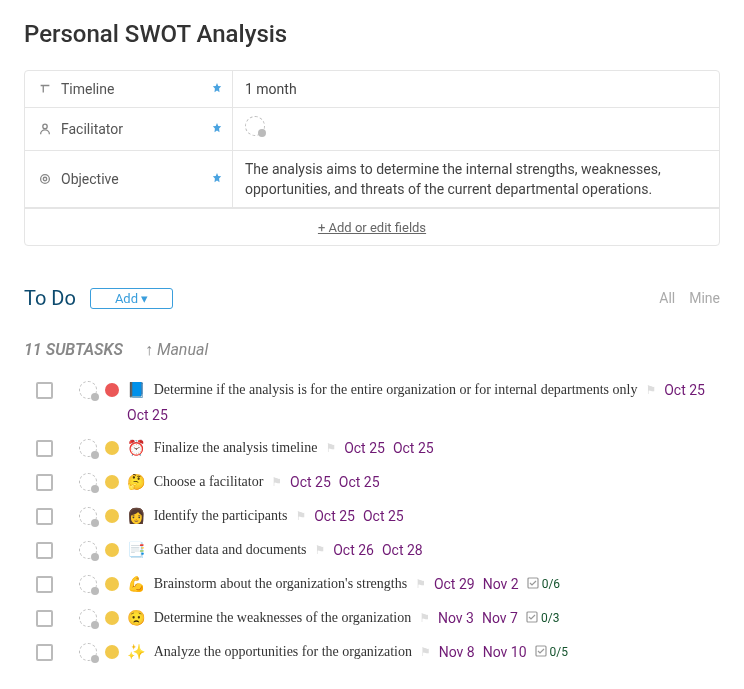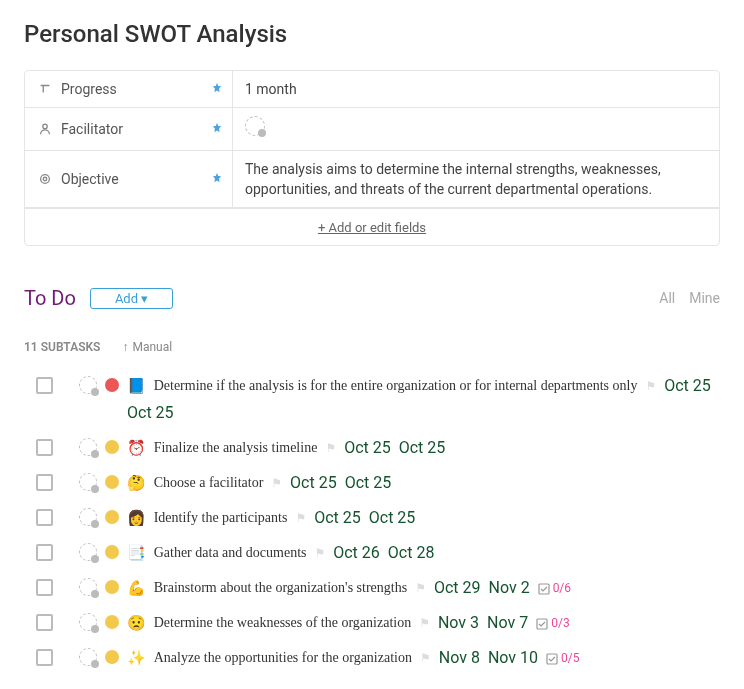--- a/index.html
+++ b/index.html
@@ -106,21 +106,21 @@
     cursor:pointer;
   }
 
   
   .todo-header {
     display:flex;
     align-items:center;
     gap:14px;
     margin-bottom:30px;
   }
-  .todo-title { font-size:20px; font-weight:400; color:#701a75;text-align:right; }
+  .todo-title { font-size:20px; font-weight:400; color:#0c4a6e;text-align:right; }
   .add-btn {
     border:1px solid #3a9edc;
     color:#3a9edc;
     background:#fff;
     border-radius:3px;
     padding:2px 24px;
     font-size:13px;
     display:inline-flex;
     align-items:center;
     gap:3px;
@@ -129,21 +129,22 @@
   .spacer { flex:1; }
   .filter { color:#aaa; font-size:14px; cursor:pointer; }
 
   
   .subtask-meta {
     display:flex;
     align-items:center;
     gap:22px;
     margin-bottom:14px;
     color:#888;
-    font-size:12px;
+    font-size:16px;
+    font-style:italic;
   }
   .subtask-count { text-transform:uppercase; font-weight:600; color:#888; }
   .sort-manual { display:flex; align-items:center; gap:4px; cursor:pointer; }
 
   
   .task-list {}
   .task-row {
     display:flex;
     align-items:flex-start;
     gap:8px;
@@ -196,48 +197,48 @@
   .task-title {
     color:#333;
     font-size:14px;
     font-family:Liberation Serif, serif;
   }
   .flag-sep {
     color:#ccc;
     font-size:12px;
   }
   .date {
-    color:#14532d;
-    font-size:16px;
+    color:#701a75;
+    font-size:14px;
   }
   .sub-count {
     display:inline-flex;
-    align-items:flex-end;
+    align-items:flex-start;
     gap:3px;
-    color:#ec4899;
+    color:#14532d;
     font-size:12px;
   }
   .sub-count svg { width:12px; height:12px; }
 
 </style>
 </head>
 <body>
 
 <h1 class="title">Personal SWOT Analysis</h1>
 
 <div class="fields-box">
 
   <div class="field-row">
     <div class="field-label">
       <span class="field-icon">
         <svg viewBox="0 0 16 16" width="14" height="14" fill="none" stroke="#888" stroke-width="1.5">
             <path d="M3 4h10M6 4v8M10 4v0"></path>
           </svg>
       </span>
-      <span>Progress</span>
+      <span>Timeline</span>
       <span class="pin">
         <svg viewBox="0 0 12 12" width="10" height="10" fill="#4aa3e0">
             <path d="M6 0l1.5 3.5L11 4l-2.5 2.5L9 11 6 9 3 11l.5-4.5L1 4l3.5-.5z"></path>
           </svg>
       </span>
     </div>
     <div class="field-val">1 month</div>
   </div>
 
   <div class="field-row">

